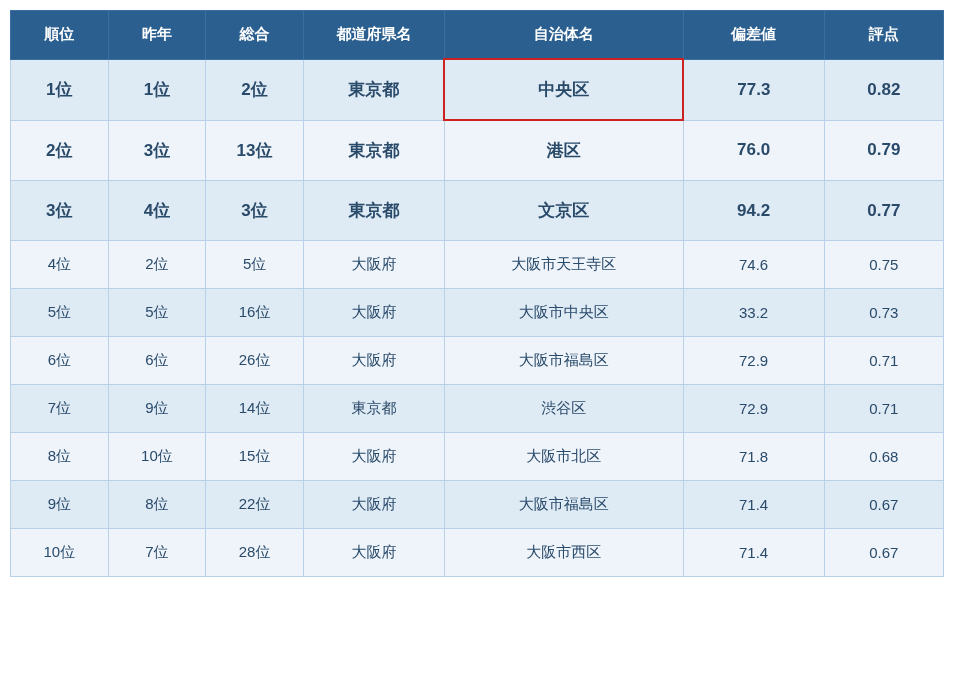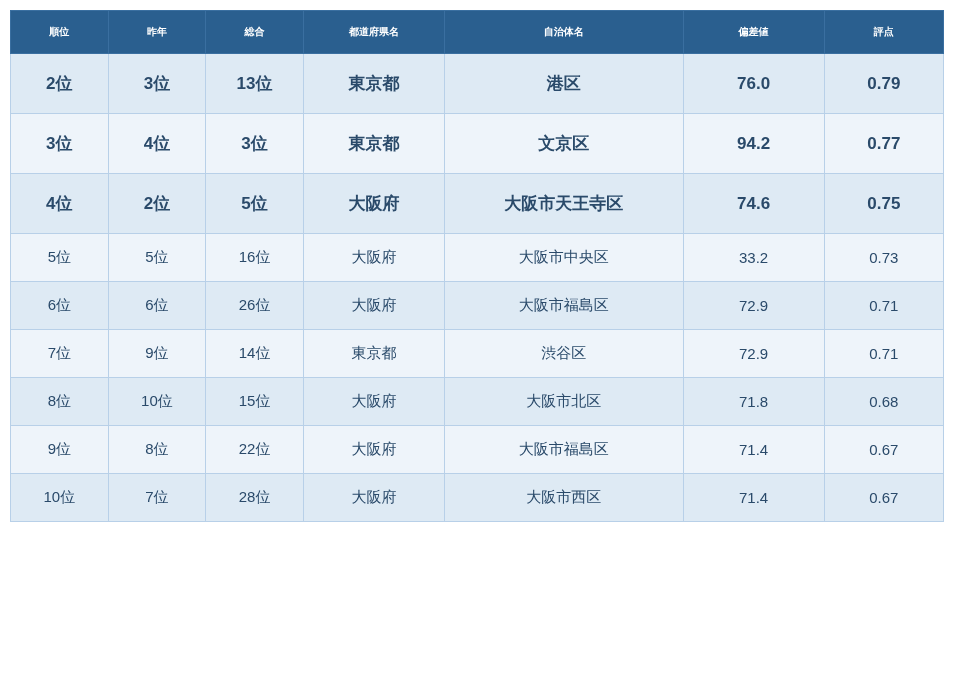--- a/index.html
+++ b/index.html
@@ -30,21 +30,21 @@
     thead tr {
       background-color: #2a5f8f;
       color: #ffffff;
     }
 
     thead th {
       padding: 14px 10px;
       text-align: center;
       font-weight: bold;
       border: 1px solid #3a6fa0;
-      font-size: 10px;
+      font-size: 15px;
     }
 
     tbody tr:nth-child(odd) {
       background-color: #deeaf4;
     }
 
     tbody tr:nth-child(even) {
       background-color: #eef4fa;
     }
 
@@ -87,20 +87,29 @@
         <th class="col-rank">順位</th>
         <th class="col-last">昨年</th>
         <th class="col-total">総合</th>
         <th class="col-pref">都道府県名</th>
         <th class="col-city">自治体名</th>
         <th class="col-deviation">偏差値</th>
         <th class="col-score">評点</th>
       </tr>
     </thead>
     <tbody id="table-body">
+    <tr>
+          <td>1位</td>
+          <td>1位</td>
+          <td>2位</td>
+          <td>東京都</td>
+          <td class="highlighted-cell">中央区</td>
+          <td>77.3</td>
+          <td>0.82</td>
+        </tr>
         <tr>
           <td>2位</td>
           <td>3位</td>
           <td>13位</td>
           <td>東京都</td>
           <td>港区</td>
           <td>76.0</td>
           <td>0.79</td>
         </tr>
         <tr>

